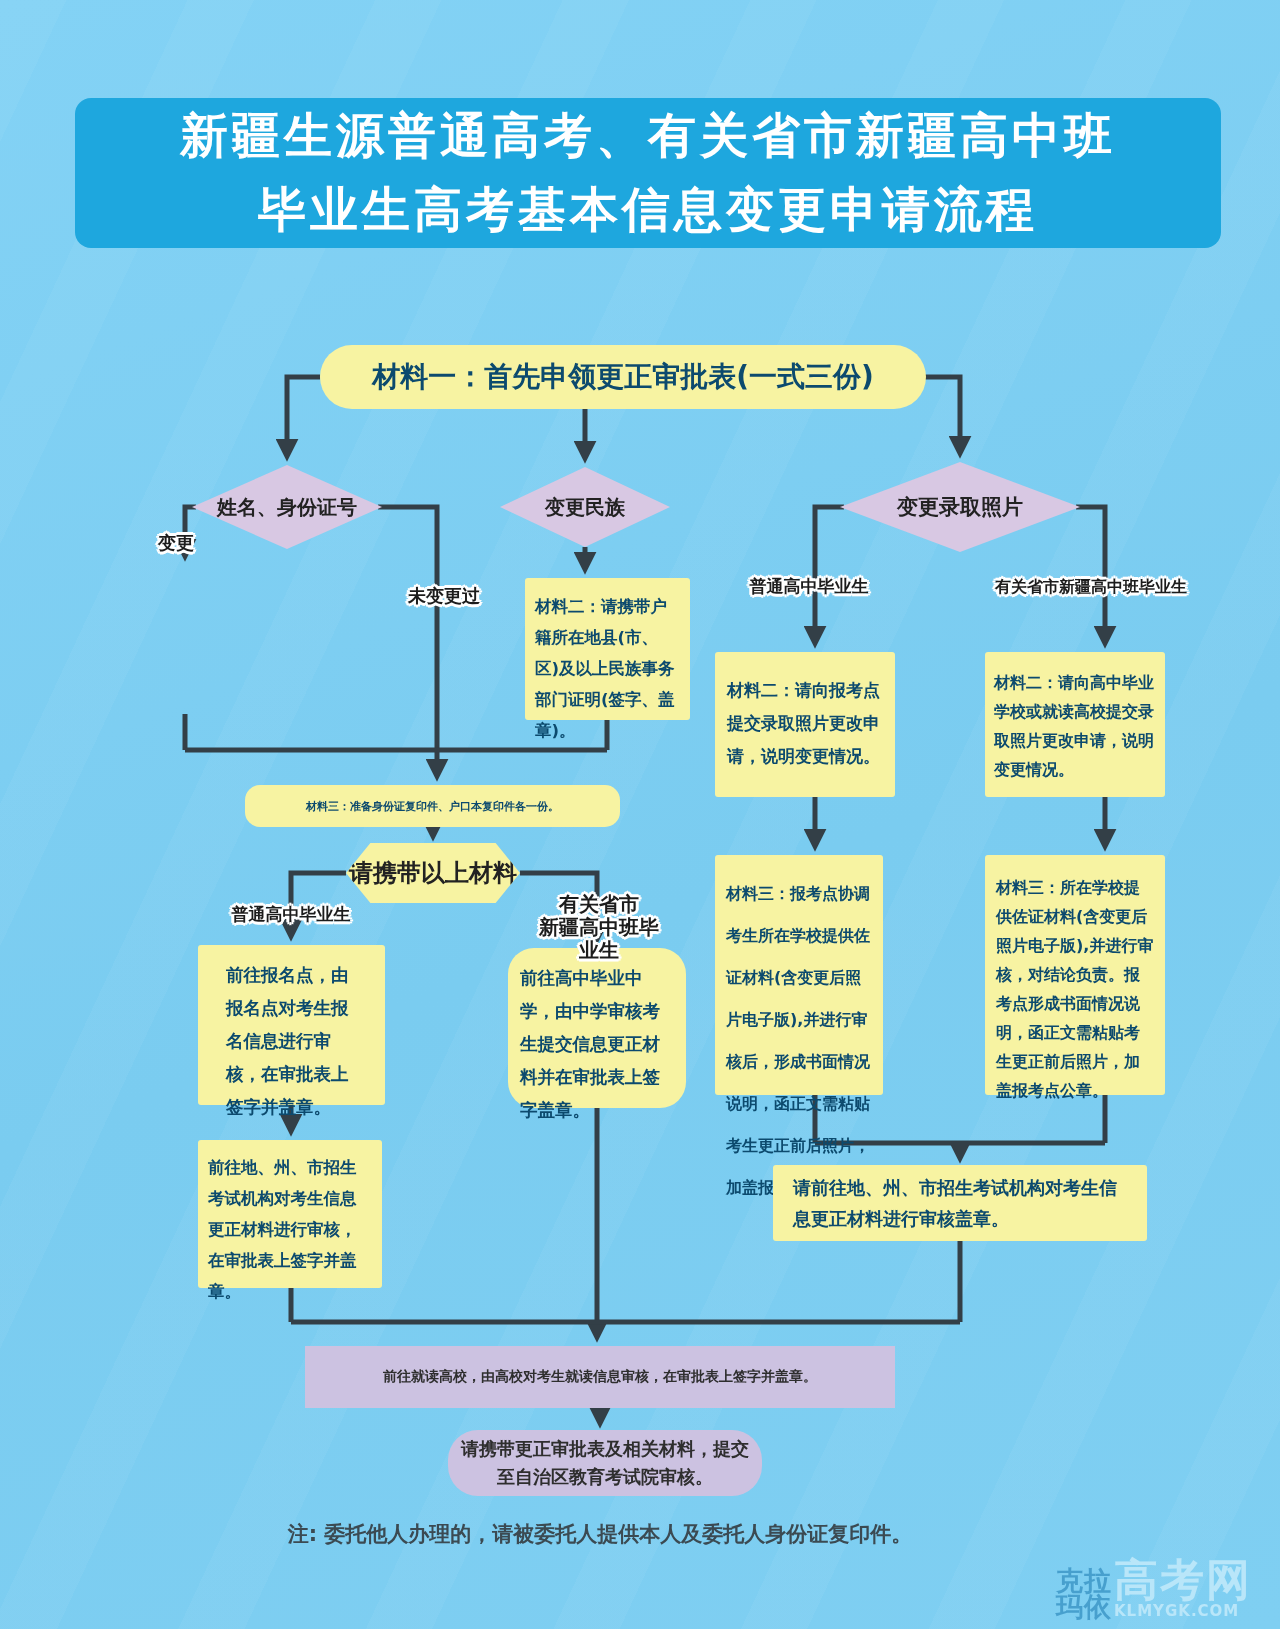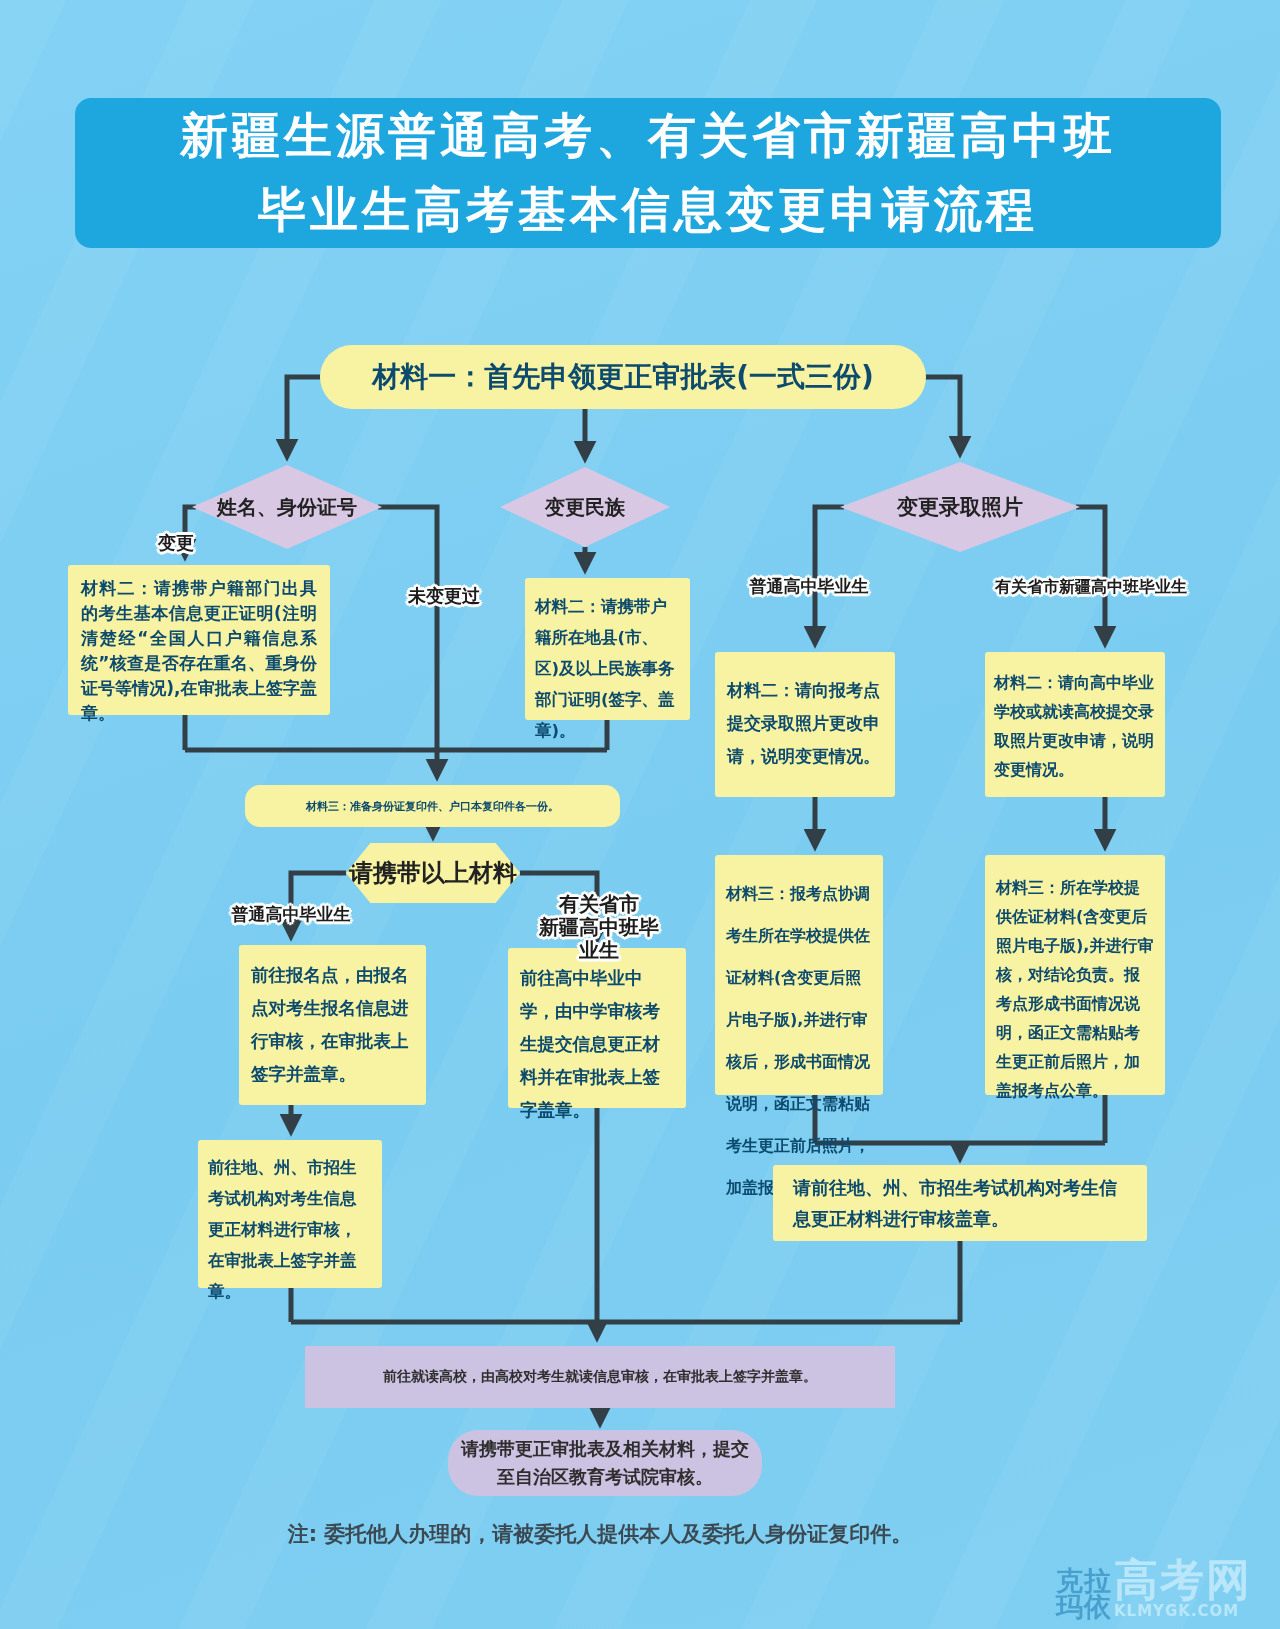--- a/index.html
+++ b/index.html
@@ -46,22 +46,22 @@
   .lbl-reg2{left:226px;top:905px;width:130px;font-size:17px;}
   .lbl-xj2{left:532px;top:893px;width:134px;font-size:20px;}
   .m2l{left:68px;top:565px;width:262px;height:150px;padding:11px 13px;font-size:17px;line-height:25px;text-align:justify;}
   .m2m{left:525px;top:578px;width:165px;height:142px;padding:13px 10px;font-size:16.5px;line-height:31px;}
   .m2a{left:715px;top:652px;width:180px;height:145px;padding:22px 12px;font-size:17px;line-height:33px;}
   .m2b{left:985px;top:652px;width:180px;height:145px;padding:16px 9px;font-size:16px;line-height:29px;}
   .m3bar{left:245px;top:785px;width:375px;height:42px;font-size:11px;display:flex;align-items:center;justify-content:center;border-radius:15px;}
   .hexbox{left:346px;top:843px;width:174px;height:60px;font-size:24px;font-weight:bold;color:#222;z-index:2;}
   .m3c{left:715px;top:855px;width:168px;height:240px;padding:18px 11px;font-size:16px;line-height:42px;}
   .m3d{left:985px;top:855px;width:180px;height:240px;padding:18px 11px;font-size:16px;line-height:29px;}
-  .boxF{left:198px;top:945px;width:187px;height:160px;padding:14px 12px;font-size:17.5px;line-height:33px;margin-left:41px;}
-  .boxG{left:508px;top:948px;width:178px;height:160px;padding:14px 12px;font-size:17.5px;line-height:33px;}
+  .boxF{left:198px;top:945px;width:187px;height:160px;padding:14px 28px;font-size:17.5px;line-height:33px;}
+  .boxG{left:508px;top:948px;width:178px;height:160px;padding:14px 12px;font-size:17.5px;line-height:33px;border-radius:26px;}
   .boxH{left:198px;top:1140px;width:184px;height:148px;padding:12px 10px;font-size:16.5px;line-height:31px;}
   .boxE{left:773px;top:1165px;width:374px;height:76px;padding:7px 20px;font-size:18px;line-height:31px;}
   .pbar{left:305px;top:1346px;width:590px;height:62px;font-size:14px;display:flex;align-items:center;justify-content:center;}
   .pround{left:448px;top:1430px;width:314px;height:66px;border-radius:30px;font-size:18px;line-height:28px;
     display:flex;align-items:center;justify-content:center;text-align:center;padding:0 10px;}
   .note{left:250px;top:1520px;width:700px;text-align:center;color:#3b4a52;font-weight:bold;font-size:21px;z-index:2;}
   .wm{left:1056px;top:1560px;width:200px;display:flex;align-items:flex-start;z-index:2;}
   .wm-name{color:rgba(58,148,196,0.8);font-weight:bold;font-size:27px;line-height:0.95;letter-spacing:1px;margin-top:8px;}
   .wm-col{margin-left:2px;}
   .wm-site{color:#b9e6f9;font-weight:bold;font-size:44px;line-height:0.9;letter-spacing:2px;}
@@ -122,21 +122,20 @@
   <div class="abs sticker lbl-changed">变更</div>
   <div class="abs sticker lbl-notchanged">未变更过</div>
   <div class="abs sticker lbl-reg1">普通高中毕业生</div>
   <div class="abs sticker lbl-xj1">有关省市新疆高中班毕业生</div>
   <div class="abs sticker lbl-reg2">普通高中毕业生</div>
   <div class="abs sticker lbl-xj2">
     <div>有关省市</div>
     <div>新疆高中班毕业生</div>
   </div>
 
-  <div class="abs ybox m2l">材料二：请携带户籍部门出具的考生基本信息更正证明(注明清楚经“全国人口户籍信息系统”核查是否存在重名、重身份证号等情况),在审批表上签字盖章。</div>
   <div class="abs ybox m2m">材料二：请携带户籍所在地县(市、区)及以上民族事务部门证明(签字、盖章)。</div>
   <div class="abs ybox m2a">材料二：请向报考点提交录取照片更改申请，说明变更情况。</div>
   <div class="abs ybox m2b">材料二：请向高中毕业学校或就读高校提交录取照片更改申请，说明变更情况。</div>
 
   <div class="abs ybox m3bar">材料三：准备身份证复印件、户口本复印件各一份。</div>
   <div class="abs hex hexbox">请携带以上材料</div>
 
   <div class="abs ybox m3c">材料三：报考点协调考生所在学校提供佐证材料(含变更后照片电子版),并进行审核后，形成书面情况说明，函正文需粘贴考生更正前后照片，加盖报考点公章。</div>
   <div class="abs ybox m3d">材料三：所在学校提供佐证材料(含变更后照片电子版),并进行审核，对结论负责。报考点形成书面情况说明，函正文需粘贴考生更正前后照片，加盖报考点公章。</div>
 

